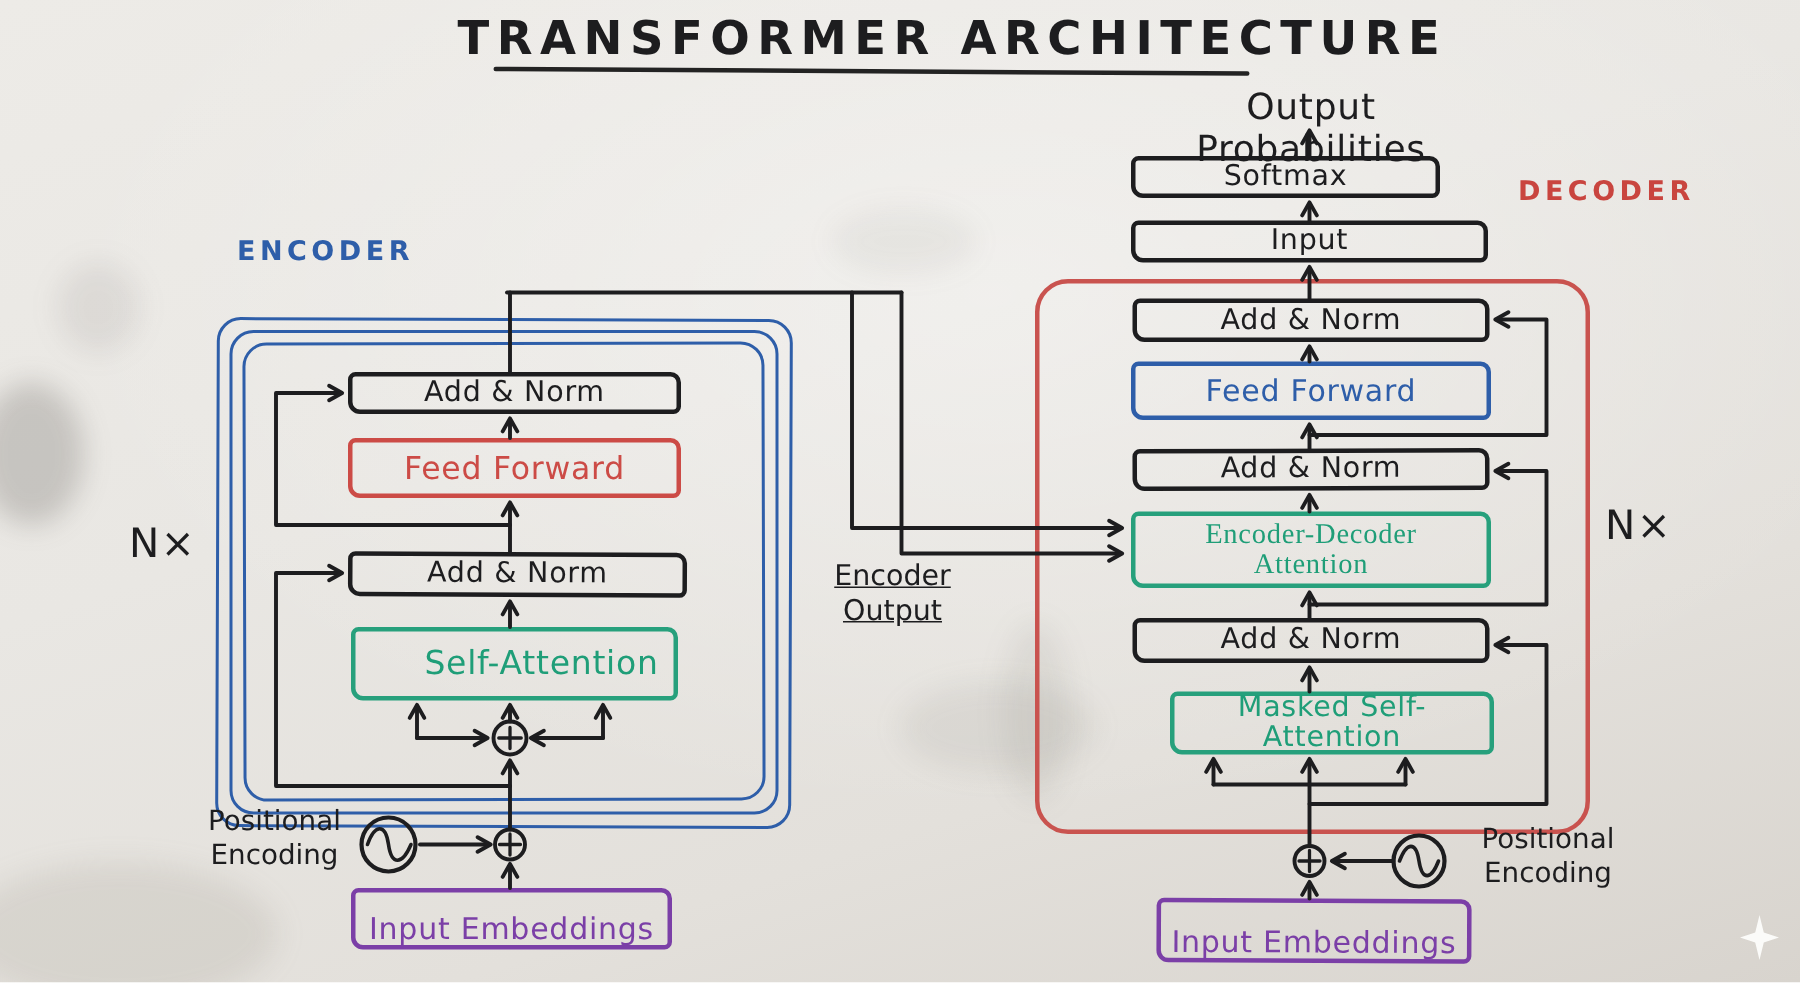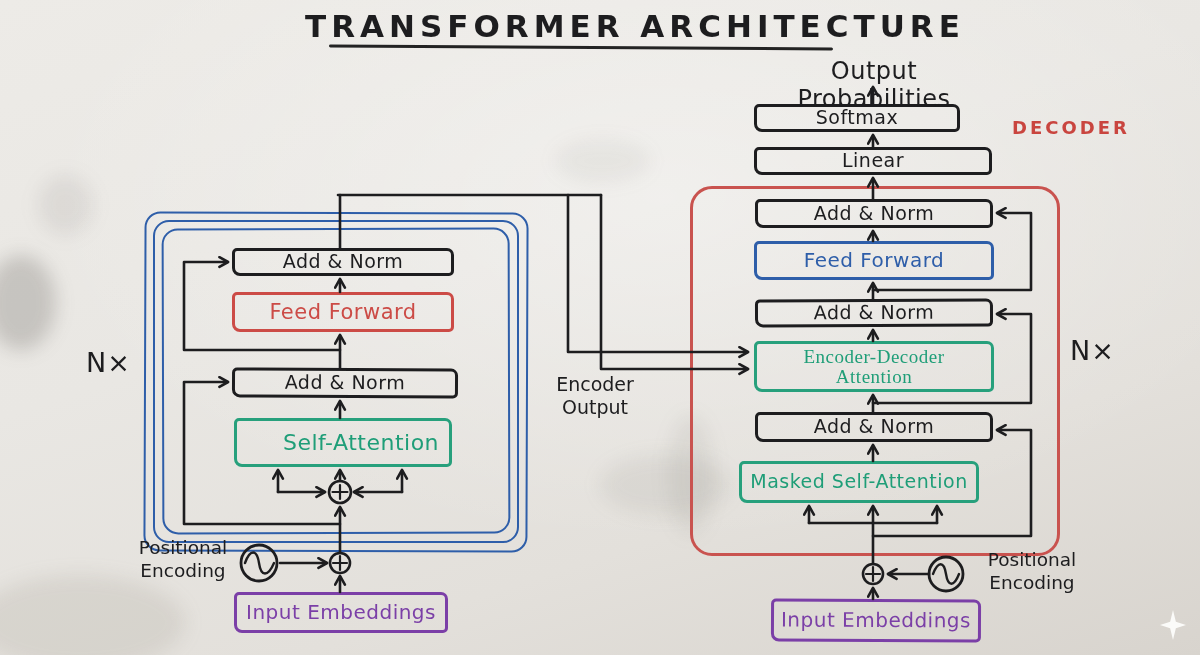--- a/index.html
+++ b/index.html
@@ -15,21 +15,21 @@
   .card{position:absolute;border:2.6px solid #2e5ea9;border-radius:16px;z-index:10;background:transparent;}
   .container-red{position:absolute;border:3.2px solid #c9534f;border-radius:22px;z-index:10;background:transparent;}
   .box{
     position:absolute;box-sizing:border-box;display:flex;align-items:center;justify-content:center;
     border:3px solid #1d1d1f;border-radius:5px 7px 5px 8px;z-index:20;
     font-size:19px;letter-spacing:.5px;text-align:center;line-height:1.05;background:transparent;
   }
   .box.red{border-color:#cc4b46;color:#cc4b46;}
   .box.green{border-color:#27a07c;color:#1f9e78;}
   .box.blue{border-color:#2e5ea9;color:#2e5ea9;}
-  .box.purple{border-color:#7b3fa7;color:#7b3fa7;}
+  .box.purple{border-color:#7b3fa7;color:#7b3fa7;align-items:flex-end;}
   .lbl{position:absolute;z-index:25;text-align:center;}
   .title{font-size:31px;font-weight:bold;letter-spacing:5px;white-space:nowrap;}
   .underline{position:absolute;background:#232323;border-radius:2px;z-index:25;}
   .section{font-size:18px;font-weight:bold;letter-spacing:3px;}
   .nx{font-size:27px;letter-spacing:1px;}
   svg.lines{position:absolute;left:0;top:0;z-index:30;pointer-events:none;}
   .sparkle{
     position:absolute;left:1160px;top:610px;width:26px;height:30px;background:#fdfdfb;z-index:25;opacity:.95;
     clip-path:polygon(50% 0%,61% 39%,100% 50%,61% 61%,50% 100%,39% 61%,0% 50%,39% 39%);
   }
@@ -42,20 +42,21 @@
   <div class="smudge" style="left:-14px;top:255px;width:70px;height:95px;background:rgba(75,70,66,.22);"></div>
   <div class="smudge" style="left:38px;top:175px;width:55px;height:60px;background:rgba(95,90,85,.10);"></div>
   <div class="smudge" style="left:600px;top:455px;width:130px;height:60px;background:rgba(120,114,108,.10);"></div>
   <div class="smudge" style="left:-25px;top:575px;width:210px;height:95px;background:rgba(135,126,116,.14);"></div>
   <div class="smudge" style="left:555px;top:140px;width:95px;height:42px;background:rgba(120,114,108,.08);"></div>
   <div class="smudge" style="left:668px;top:415px;width:45px;height:120px;background:rgba(100,95,90,.09);"></div>
 
   <div class="lbl title" style="left:305px;top:8px;width:560px;">TRANSFORMER ARCHITECTURE</div>
   <div class="underline" style="left:329px;top:46px;width:504px;height:3.4px;transform:rotate(.35deg);"></div>
 
+  <div class="lbl section" style="left:158px;top:157px;color:#2e5ea9;">ENCODER</div>
   <div class="lbl section" style="left:1012px;top:117px;color:#c9453f;">DECODER</div>
 
   <div class="lbl nx" style="left:86px;top:347px;">N×</div>
   <div class="lbl nx" style="left:1070px;top:335px;">N×</div>
 
   <div class="card" style="left:144px;top:212px;width:380px;height:336px;transform:rotate(.2deg);"></div>
   <div class="card" style="left:153px;top:220px;width:362px;height:319px;"></div>
   <div class="card" style="left:162px;top:228px;width:344px;height:302px;transform:rotate(-.15deg);"></div>
 
   <div class="container-red" style="left:690px;top:186px;width:364px;height:364px;"></div>
@@ -73,46 +74,46 @@
       <span>Self-Attention</span>
     </div>
   <div class="box purple" style="left:234px;top:592px;width:214px;height:41px;font-size:20px;">
       <span>Input Embeddings</span>
     </div>
 
   <div class="box" style="left:754px;top:104px;width:206px;height:28px;">
       <span>Softmax</span>
     </div>
   <div class="box" style="left:754px;top:147px;width:238px;height:28px;">
-      <span>Linear</span>
+      <span>Input</span>
     </div>
   <div class="box" style="left:755px;top:199px;width:238px;height:29px;">
       <span>Add &amp; Norm</span>
     </div>
   <div class="box blue" style="left:754px;top:241px;width:240px;height:39px;font-size:20px;">
       <span>Feed Forward</span>
     </div>
   <div class="box" style="left:755px;top:299px;width:238px;height:28px;transform:rotate(-.2deg);">
       <span>Add &amp; Norm</span>
     </div>
   <div class="box green" style="left:754px;top:341px;width:240px;height:51px;">
       <span style="display:inline-block;max-width:175px;font-family:Liberation Serif, serif;">Encoder-Decoder Attention</span>
     </div>
   <div class="box" style="left:755px;top:412px;width:238px;height:30px;">
       <span>Add &amp; Norm</span>
     </div>
-  <div class="box green" style="left:739px;top:461px;width:240px;height:42px;">
+  <div class="box green" style="left:780px;top:461px;width:216px;height:42px;">
       <span>Masked Self-Attention</span>
     </div>
   <div class="box purple" style="left:771px;top:599px;width:210px;height:43px;font-size:20px;transform:rotate(.25deg);">
       <span>Input Embeddings</span>
     </div>
 
   <div class="lbl" style="left:752px;top:57px;width:244px;font-size:24px;letter-spacing:.5px;">Output Probabilities</div>
-  <div class="lbl" style="left:542px;top:373px;width:106px;font-size:19px;line-height:1.2;">Encoder Output</div>
+  <div class="lbl" style="left:542px;top:373px;width:106px;font-size:19px;line-height:1.2;text-decoration:underline;">Encoder Output</div>
   <div class="lbl" style="left:126px;top:536px;width:114px;font-size:18.5px;line-height:1.25;">Positional Encoding</div>
   <div class="lbl" style="left:975px;top:548px;width:114px;font-size:18.5px;line-height:1.25;">Positional Encoding</div>
 
   <svg class="lines" width="1200" height="655" viewBox="0 0 1200 655">
     <defs>
       <marker id="ah" viewBox="0 0 12 12" refX="9" refY="6" markerWidth="13" markerHeight="13" markerUnits="userSpaceOnUse" orient="auto">
         <path d="M2,1.5 L10,6 L2,10.5" fill="none" stroke="#1d1d1f" stroke-width="2.4" stroke-linecap="round" stroke-linejoin="round"></path>
       </marker>
     </defs>
 

